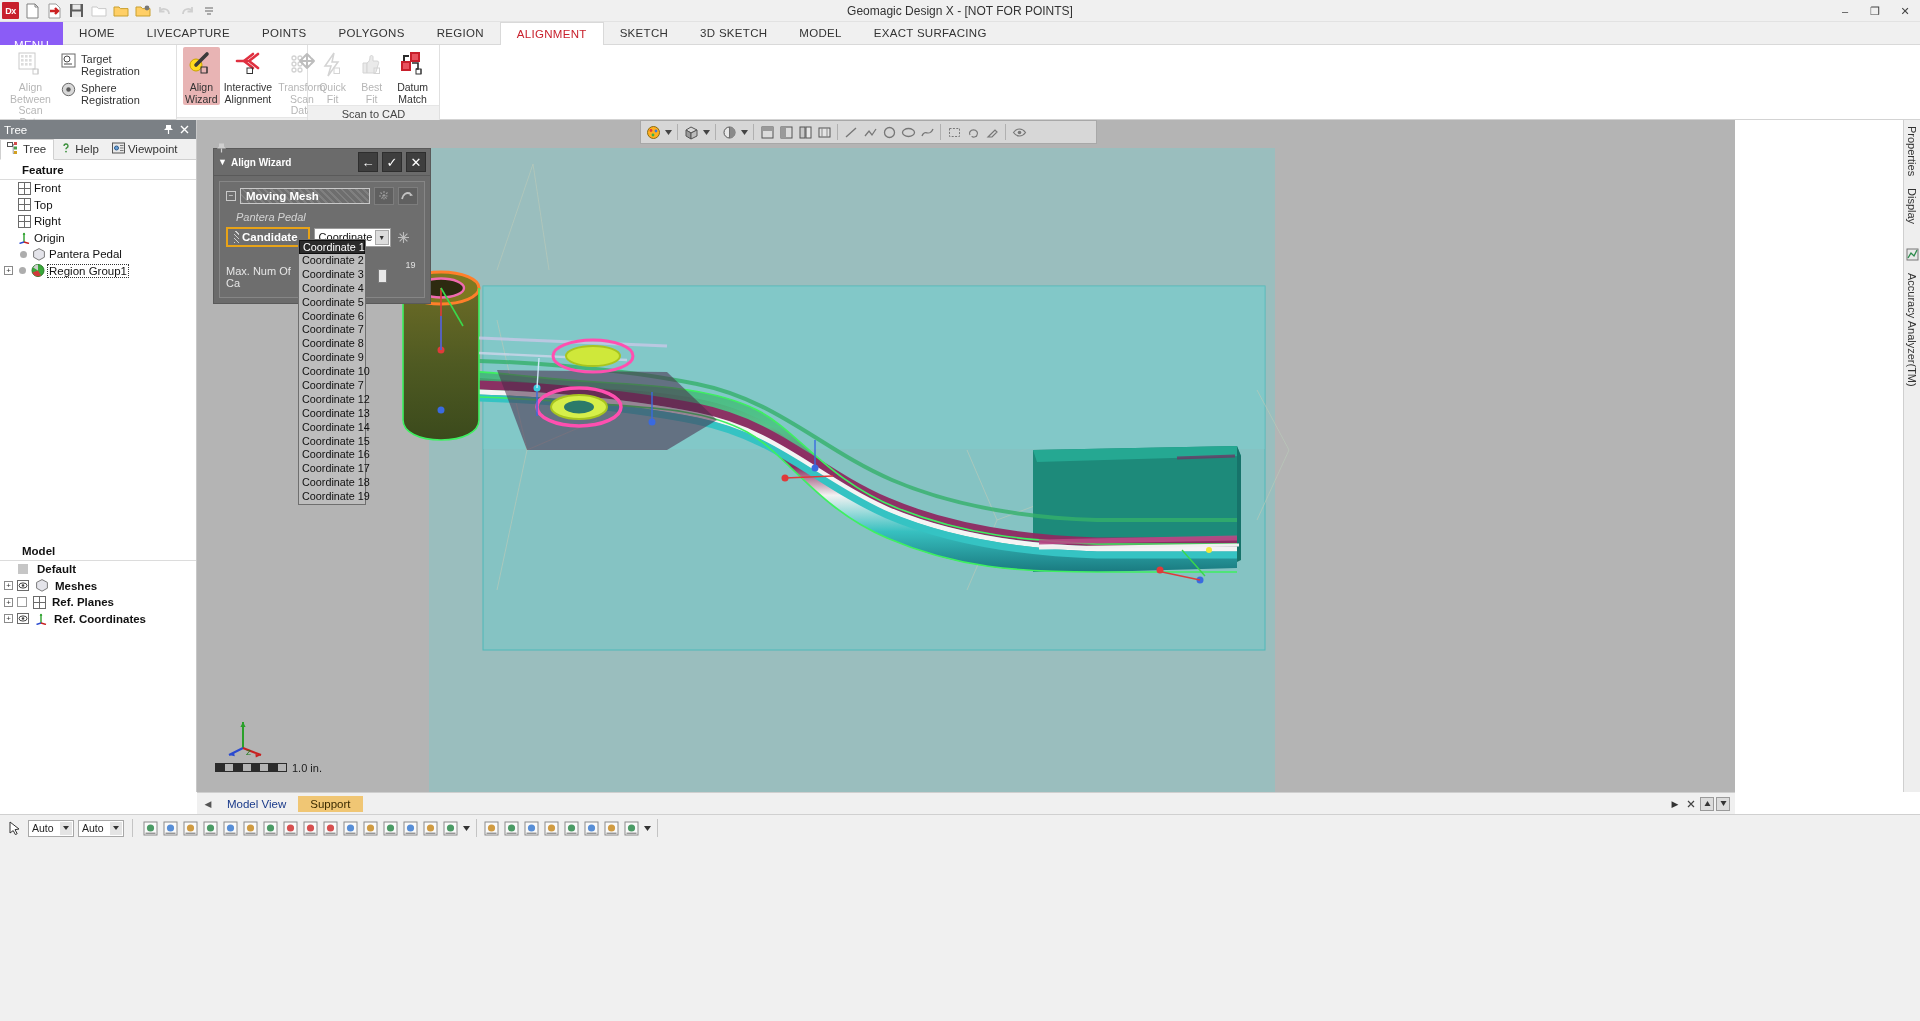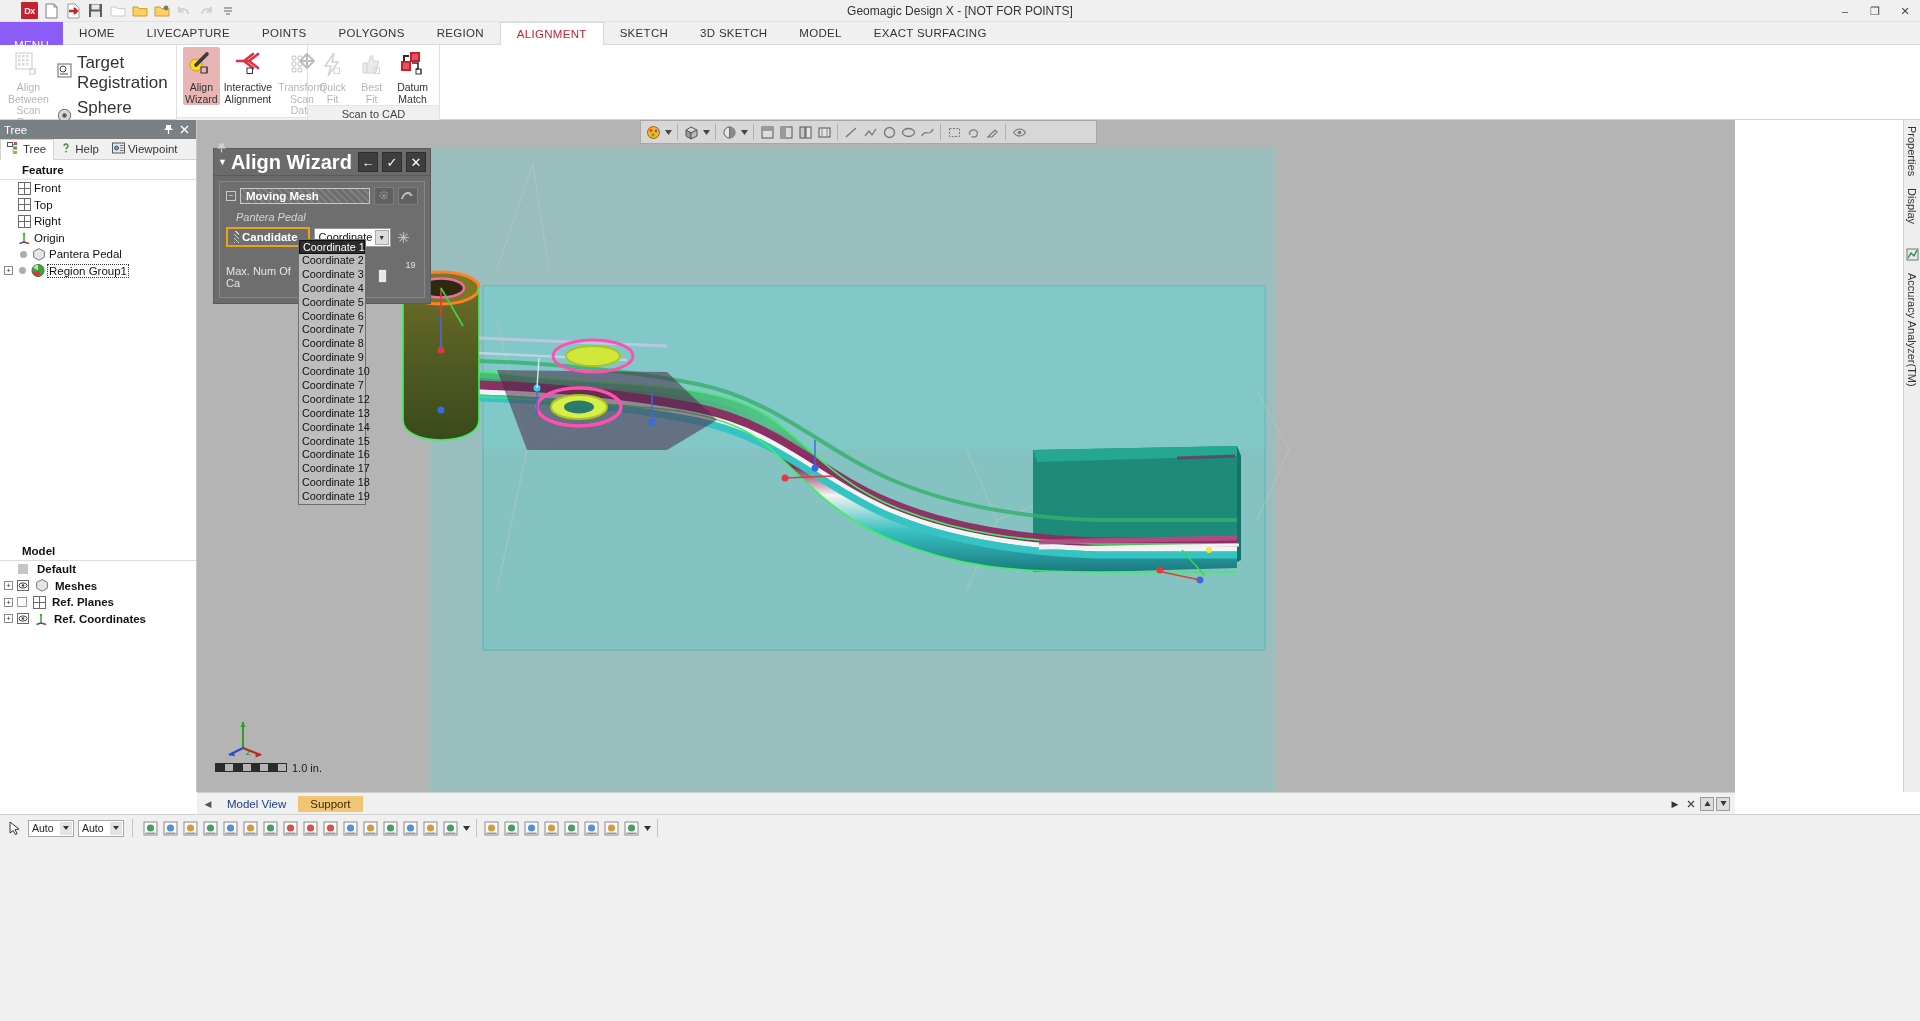--- a/index.html
+++ b/index.html
@@ -11,21 +11,21 @@
     color:#222;
     -webkit-font-smoothing: antialiased;
   }
 
   
   #titlebar {
     position:absolute; left:0; top:0; width:1920px; height:22px;
     background:#f0f0f0; border-bottom:1px solid #e2e2e2;
     display:flex; align-items:center;
   }
-  #qat { display:flex; align-items:center; gap:3px; padding-left:20px; height:22px; }
+  #qat { display:flex; align-items:center; gap:3px; padding-left:1px; height:22px; }
   .qat-btn { width:19px; height:19px; display:flex; align-items:center; justify-content:center; }
   .dxlogo {
     width:17px; height:17px; background:#c8202c; color:#fff; font-size:9px; font-weight:bold;
     display:flex; align-items:center; justify-content:center; border-radius:1px; letter-spacing:-0.5px;
   }
   .ic { display:block; }
   #apptitle {
     position:absolute; left:0; top:0; width:1920px; height:22px; line-height:22px;
     text-align:center; font-size:12px; color:#333; pointer-events:none;
   }
@@ -63,21 +63,21 @@
   .rbtn {
     width:54px; display:flex; flex-direction:column; align-items:center; padding:2px 2px 0 2px;
     font-size:10.5px; line-height:11.5px; text-align:center; color:#333; border-radius:2px;
   }
   .rbtn.wide { width:58px; }
   .rbtn.disabled { color:#b6b6b6; }
   .rbtn.selected { background:#e8b4b4; }
   .rbtn .glyph { height:32px; display:flex; align-items:center; justify-content:center; margin-bottom:1px; }
   .rbtn .lbl { display:block; }
   .rsmall { display:flex; flex-direction:column; gap:3px; padding-top:5px; }
-  .rsmall-item { display:flex; align-items:center; gap:5px; font-size:17px; color:#333; padding:1px 4px; }
+  .rsmall-item { display:flex; align-items:flex-start; gap:5px; font-size:11px; color:#333; padding:1px 4px; }
 
   
   #treepanel {
     position:absolute; left:0; top:120px; width:197px; height:672px;
     background:#ffffff; border-right:1px solid #c8c8c8;
   }
   #treehdr {
     height:19px; background:#7b8085; color:#fff; display:flex; align-items:center;
     padding:0 4px; font-size:11.5px;
   }
@@ -141,21 +141,21 @@
   }
   #rightblank { position:absolute; left:0; top:0; width:168px; height:672px; background:#ffffff; }
 
   
   #wizard { position:absolute; left:213px; top:148px; width:218px; z-index:40; }
   #wiz-head {
     height:28px; background:#6b6b6b; display:flex; align-items:center; padding:0 4px; gap:4px;
     border:1px solid #5a5a5a;
   }
   #wiz-head .caret { color:#fff; font-size:9px; }
-  #wiz-title { color:#fff; font-weight:bold; font-size:20px; flex:1; white-space:nowrap; }
+  #wiz-title { color:#fff; font-weight:bold; font-size:10px; flex:1; white-space:nowrap; }
   .wbtn {
     width:20px; height:20px; background:#3e3e3e; color:#fff; display:flex;
     align-items:center; justify-content:center; font-size:13px; border:1px solid #2e2e2e;
   }
   #pinmark { position:absolute; left:3px; top:-6px; font-size:11px; color:#d6d6d6; }
   #wiz-body { background:#6b6b6b; border:1px solid #5a5a5a; border-top:none; padding:5px; }
   #wiz-inner { background:#6e6e6e; border:1px solid #868686; padding:5px 6px 8px 6px; }
   .wrow { display:flex; align-items:center; gap:4px; margin-bottom:4px; }
   .wexp { width:10px; height:10px; border:1px solid #c9c9c9; color:#e8e8e8; font-size:8px;
           line-height:8px; text-align:center; background:transparent; flex:none; }

